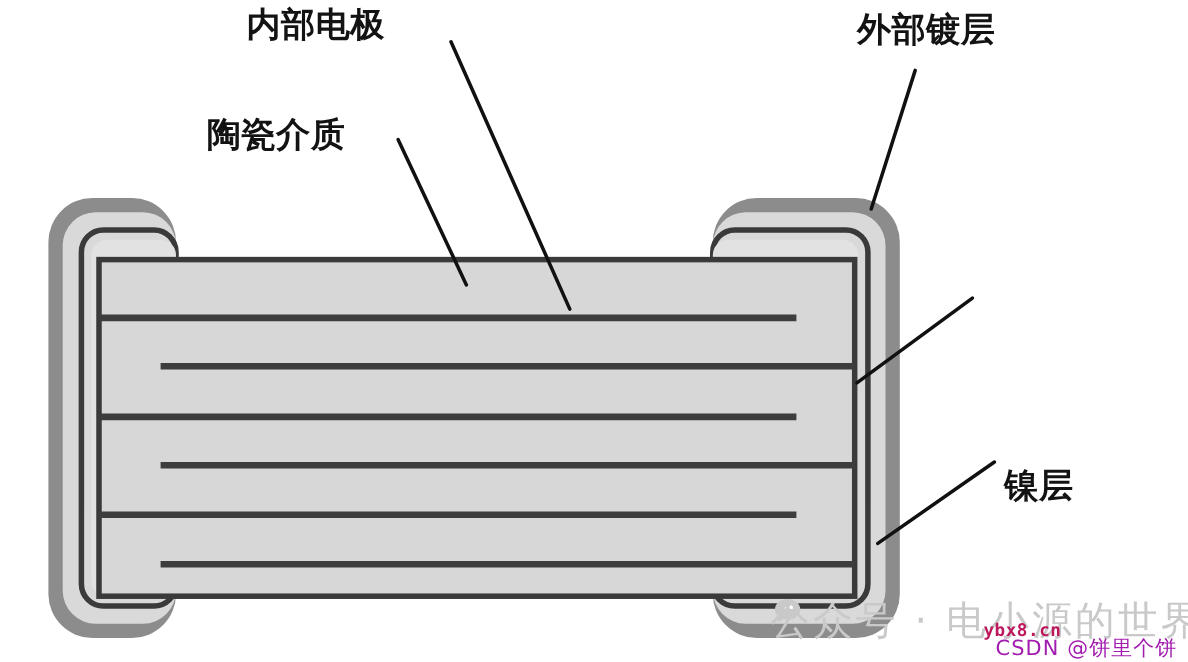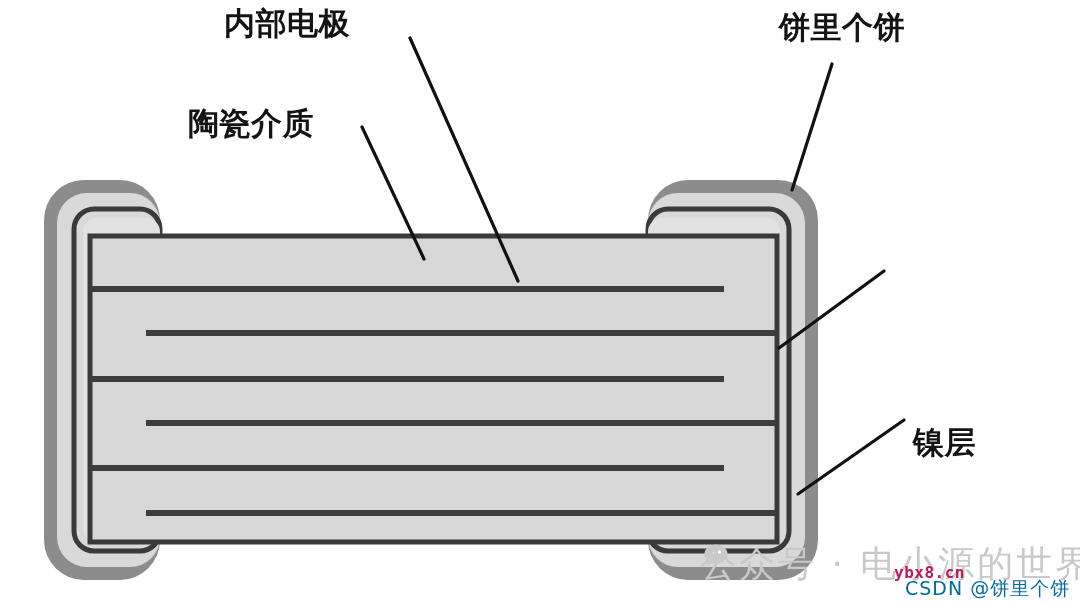--- a/index.html
+++ b/index.html
@@ -61,21 +61,21 @@
     font-size: 16px;
     font-weight: 700;
     color: #be185d;
     letter-spacing: 0.5px;
     font-family: "DejaVu Sans Mono", "Liberation Mono", monospace;
   }
   #wm-csdn {
     left: 905px;
     top: 576px;
     font-size: 19px;
-    color: #0369a1;
+    color: #a21caf;
     letter-spacing: 1px;
   }
 </style>
 </head>
 <body>
 
 <div id="stage">
 
   <svg id="diagram-svg" viewBox="0 0 1080 602" xmlns="http://www.w3.org/2000/svg">
 
@@ -116,21 +116,21 @@
       <line x1="832" y1="64" x2="792" y2="190"></line>
       <line x1="884" y1="271" x2="779" y2="348"></line>
       <line x1="904" y1="420" x2="798" y2="494"></line>
     </g>
   </svg>
 
   <div class="cjk-label" style="left:188px; top:108px;">陶瓷介质</div>
 
   <div class="cjk-label" style="left:224px; top:8px;">内部电极</div>
 
-  <div class="cjk-label" style="left:779px; top:12px;">饼里个饼</div>
+  <div class="cjk-label" style="left:779px; top:12px;">外部镀层</div>
 
 
   <div class="cjk-label" style="left:913px; top:427px;">镍层</div>
 
   <svg id="wm-wechat-icon" viewBox="0 0 30 26" xmlns="http://www.w3.org/2000/svg">
     <ellipse cx="12" cy="11" rx="11.5" ry="9.5" fill="#c9c9c9"></ellipse>
     <path d="M4 18 L3 23 L8.5 19.8 Z" fill="#c9c9c9"></path>
     <circle cx="8.5" cy="9" r="1.7" fill="#ffffff"></circle>
     <circle cx="15.5" cy="9" r="1.7" fill="#ffffff"></circle>
   </svg>

